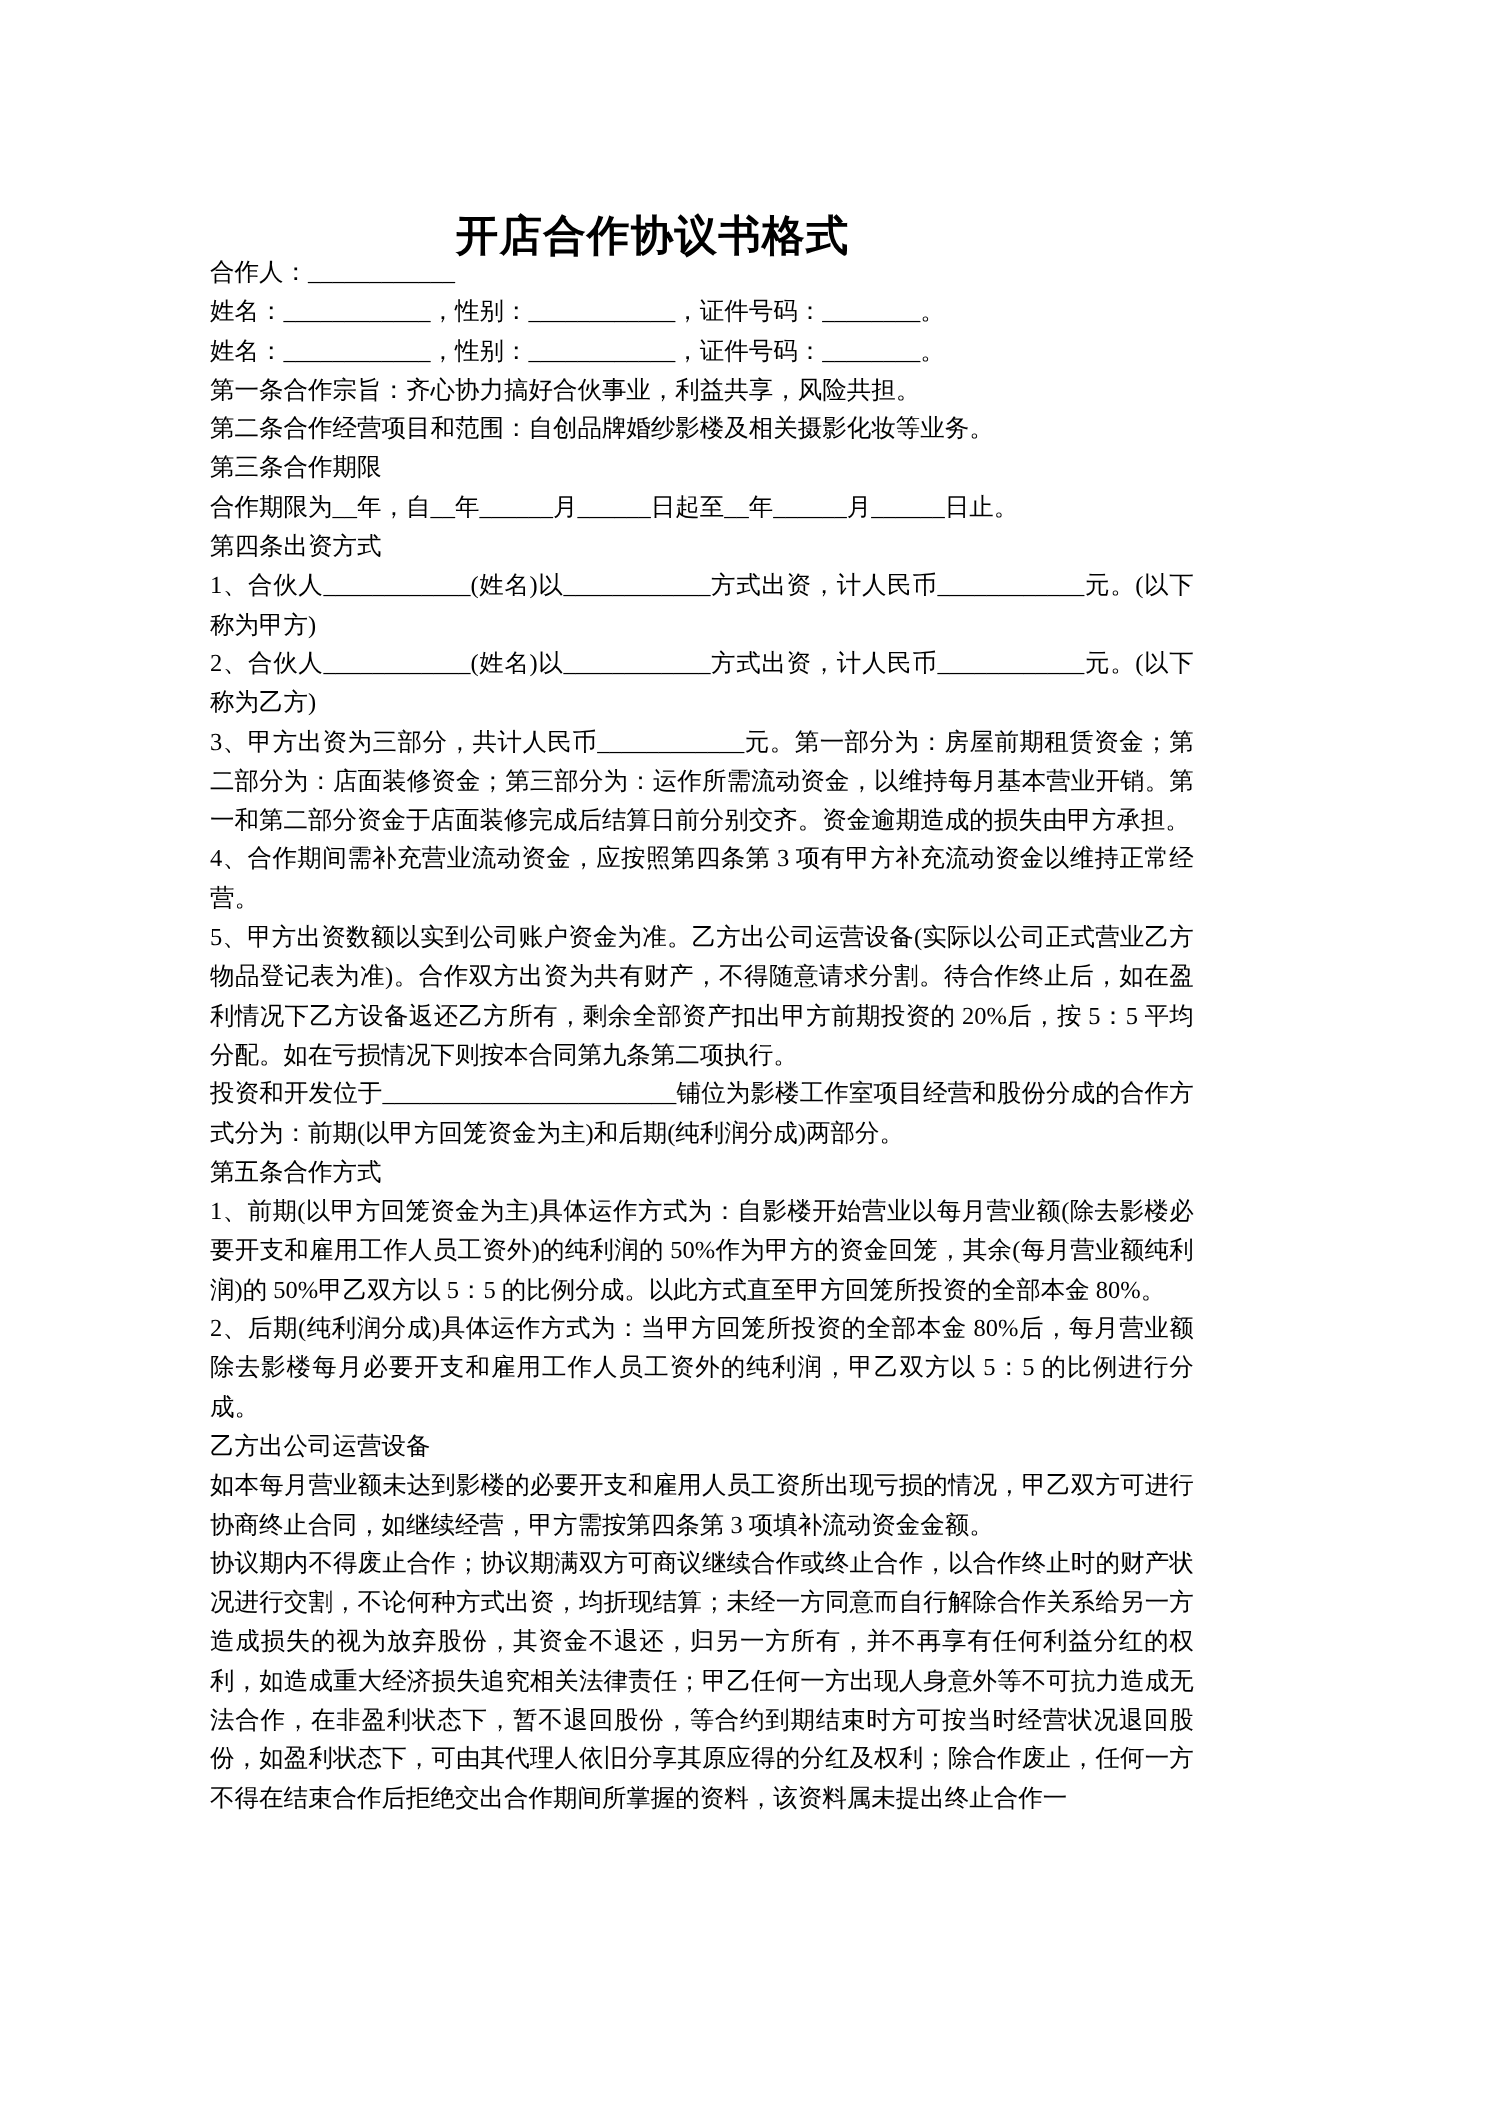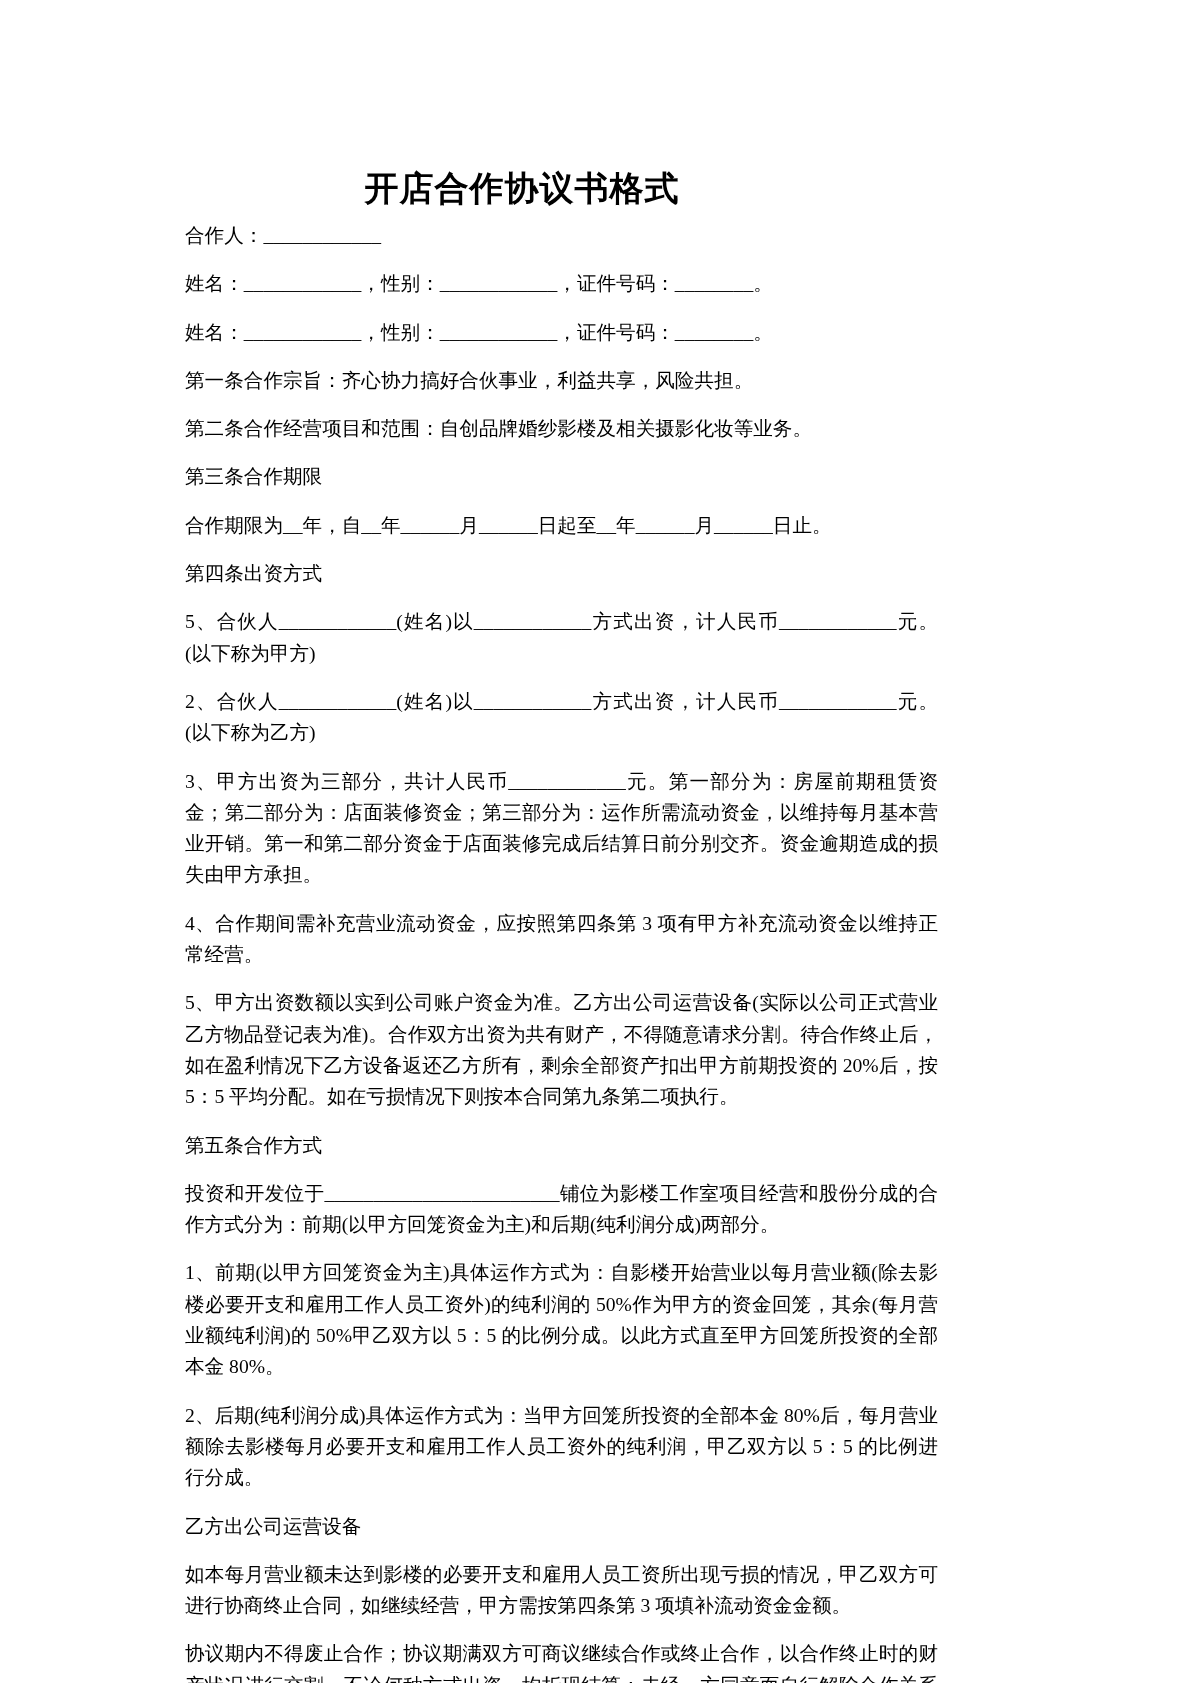--- a/index.html
+++ b/index.html
@@ -37,21 +37,21 @@
     position: absolute;
     top: 203px;
     left: 168px;
     width: 787px;
   }
   .para {
     font-size: 19.6px;
     line-height: 31.3px;
     text-align: justify;
     text-justify: inter-ideograph;
-    margin: 17px;
+    margin: 0;
     padding: 0;
     word-break: break-all;
     white-space: pre-wrap;
   }
 </style>
 </head>
 <body>
 
 <div class="page">
 
@@ -59,27 +59,27 @@
 
   <div class="body-block">
     <p class="para">合作人：____________</p>
     <p class="para">姓名：____________，性别：____________，证件号码：________。</p>
     <p class="para">姓名：____________，性别：____________，证件号码：________。</p>
     <p class="para">第一条合作宗旨：齐心协力搞好合伙事业，利益共享，风险共担。</p>
     <p class="para">第二条合作经营项目和范围：自创品牌婚纱影楼及相关摄影化妆等业务。</p>
     <p class="para">第三条合作期限</p>
     <p class="para">合作期限为__年，自__年______月______日起至__年______月______日止。</p>
     <p class="para">第四条出资方式</p>
-    <p class="para">5、合伙人____________(姓名)以____________方式出资，计人民币____________元。(以下称为甲方)</p>
+    <p class="para">1、合伙人____________(姓名)以____________方式出资，计人民币____________元。(以下称为甲方)</p>
     <p class="para">2、合伙人____________(姓名)以____________方式出资，计人民币____________元。(以下称为乙方)</p>
     <p class="para">3、甲方出资为三部分，共计人民币____________元。第一部分为：房屋前期租赁资金；第二部分为：店面装修资金；第三部分为：运作所需流动资金，以维持每月基本营业开销。第一和第二部分资金于店面装修完成后结算日前分别交齐。资金逾期造成的损失由甲方承担。</p>
     <p class="para">4、合作期间需补充营业流动资金，应按照第四条第 3 项有甲方补充流动资金以维持正常经营。</p>
     <p class="para">5、甲方出资数额以实到公司账户资金为准。乙方出公司运营设备(实际以公司正式营业乙方物品登记表为准)。合作双方出资为共有财产，不得随意请求分割。待合作终止后，如在盈利情况下乙方设备返还乙方所有，剩余全部资产扣出甲方前期投资的 20%后，按 5：5 平均分配。如在亏损情况下则按本合同第九条第二项执行。</p>
+    <p class="para">投资和开发位于________________________铺位为影楼工作室项目经营和股份分成的合作方式分为：前期(以甲方回笼资金为主)和后期(纯利润分成)两部分。</p>
     <p class="para">第五条合作方式</p>
-    <p class="para">投资和开发位于________________________铺位为影楼工作室项目经营和股份分成的合作方式分为：前期(以甲方回笼资金为主)和后期(纯利润分成)两部分。</p>
     <p class="para">1、前期(以甲方回笼资金为主)具体运作方式为：自影楼开始营业以每月营业额(除去影楼必要开支和雇用工作人员工资外)的纯利润的 50%作为甲方的资金回笼，其余(每月营业额纯利润)的 50%甲乙双方以 5：5 的比例分成。以此方式直至甲方回笼所投资的全部本金 80%。</p>
     <p class="para">2、后期(纯利润分成)具体运作方式为：当甲方回笼所投资的全部本金 80%后，每月营业额除去影楼每月必要开支和雇用工作人员工资外的纯利润，甲乙双方以 5：5 的比例进行分成。</p>
     <p class="para">乙方出公司运营设备</p>
     <p class="para">如本每月营业额未达到影楼的必要开支和雇用人员工资所出现亏损的情况，甲乙双方可进行协商终止合同，如继续经营，甲方需按第四条第 3 项填补流动资金金额。</p>
     <p class="para">协议期内不得废止合作；协议期满双方可商议继续合作或终止合作，以合作终止时的财产状况进行交割，不论何种方式出资，均折现结算；未经一方同意而自行解除合作关系给另一方造成损失的视为放弃股份，其资金不退还，归另一方所有，并不再享有任何利益分红的权利，如造成重大经济损失追究相关法律责任；甲乙任何一方出现人身意外等不可抗力造成无法合作，在非盈利状态下，暂不退回股份，等合约到期结束时方可按当时经营状况退回股份，如盈利状态下，可由其代理人依旧分享其原应得的分红及权利；除合作废止，任何一方不得在结束合作后拒绝交出合作期间所掌握的资料，该资料属未提出终止合作一</p>
   </div>
 
 </div>
 
 </body></html>

